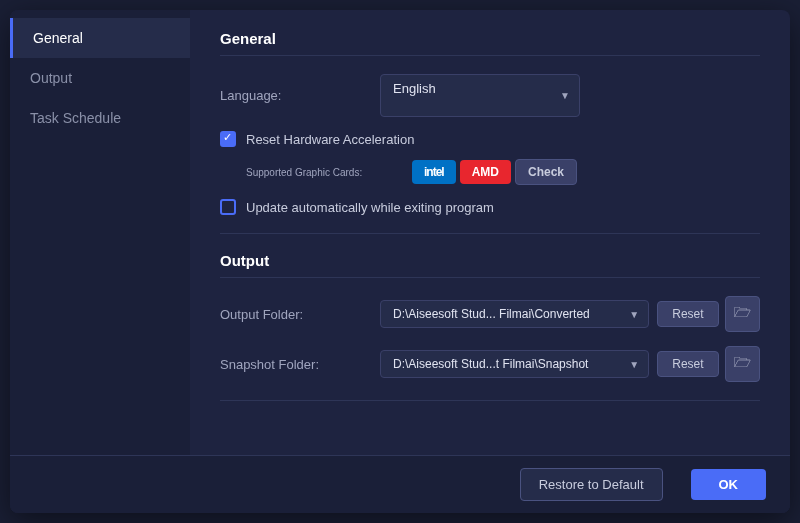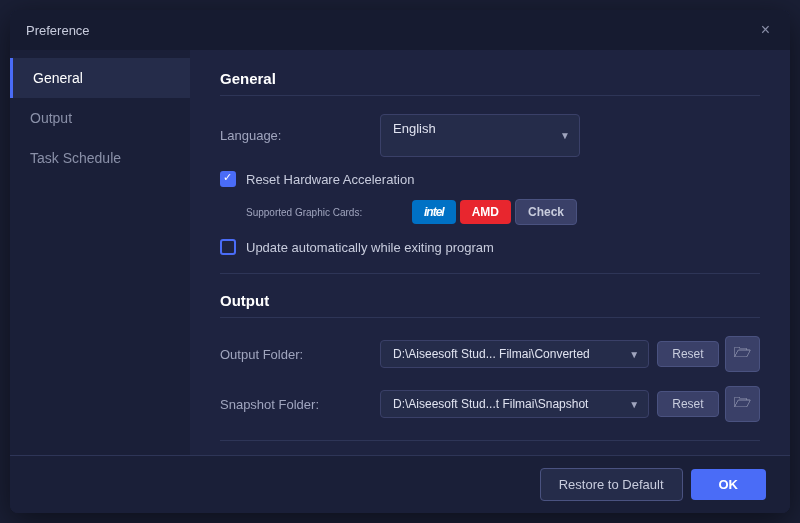--- a/index.html
+++ b/index.html
@@ -239,21 +239,21 @@
       border-radius: 4px;
       cursor: pointer;
       margin-left: 6px;
     }
     .footer {
       background: #1a1f38;
       padding: 12px 24px;
       display: flex;
       justify-content: flex-end;
       align-items: center;
-      gap: 8px;
+      gap: 28px;
       border-top: 1px solid #2e3557;
       flex-shrink: 0;
     }
     .btn-restore {
       background: #252c4a;
       border: 1px solid #4a5280;
       color: #c8ccdd;
       padding: 8px 18px;
       font-size: 13px;
       border-radius: 4px;
@@ -268,24 +268,20 @@
       border-radius: 4px;
       cursor: pointer;
       font-weight: 600;
     }
   </style>
 </head>
 <body>
 
 <div class="dialog">
 
-  <div class="title-bar">
-    <span class="title-bar-text">Preference</span>
-    <button class="close-btn">×</button>
-  </div>
 
   <div class="content">
 
     <div class="sidebar">
       <div class="sidebar-item active">
         <span>General</span>
       </div>
       <div class="sidebar-item">
         <span>Output</span>
       </div>
@@ -313,21 +309,21 @@
       </div>
 
       <div class="checkbox-row">
         <input type="checkbox" id="hw-accel" checked="" style="">
         <label class="checkbox-label" for="hw-accel">Reset Hardware Acceleration</label>
       </div>
 
       <div class="gpu-row">
         <span class="gpu-label">Supported Graphic Cards:</span>
         <button class="gpu-btn btn-intel">
-          <span style="font-style:italic; font-weight:900; letter-spacing:-1px">intel</span>
+          <span style="font-weight:900; letter-spacing:-1px">intel</span>
         </button>
         <button class="gpu-btn btn-amd">
           <span>AMD</span>
         </button>
         <button class="gpu-btn btn-check">Check</button>
       </div>
 
 
       <div class="checkbox-row">
         <input type="checkbox" id="auto-update" style="">

